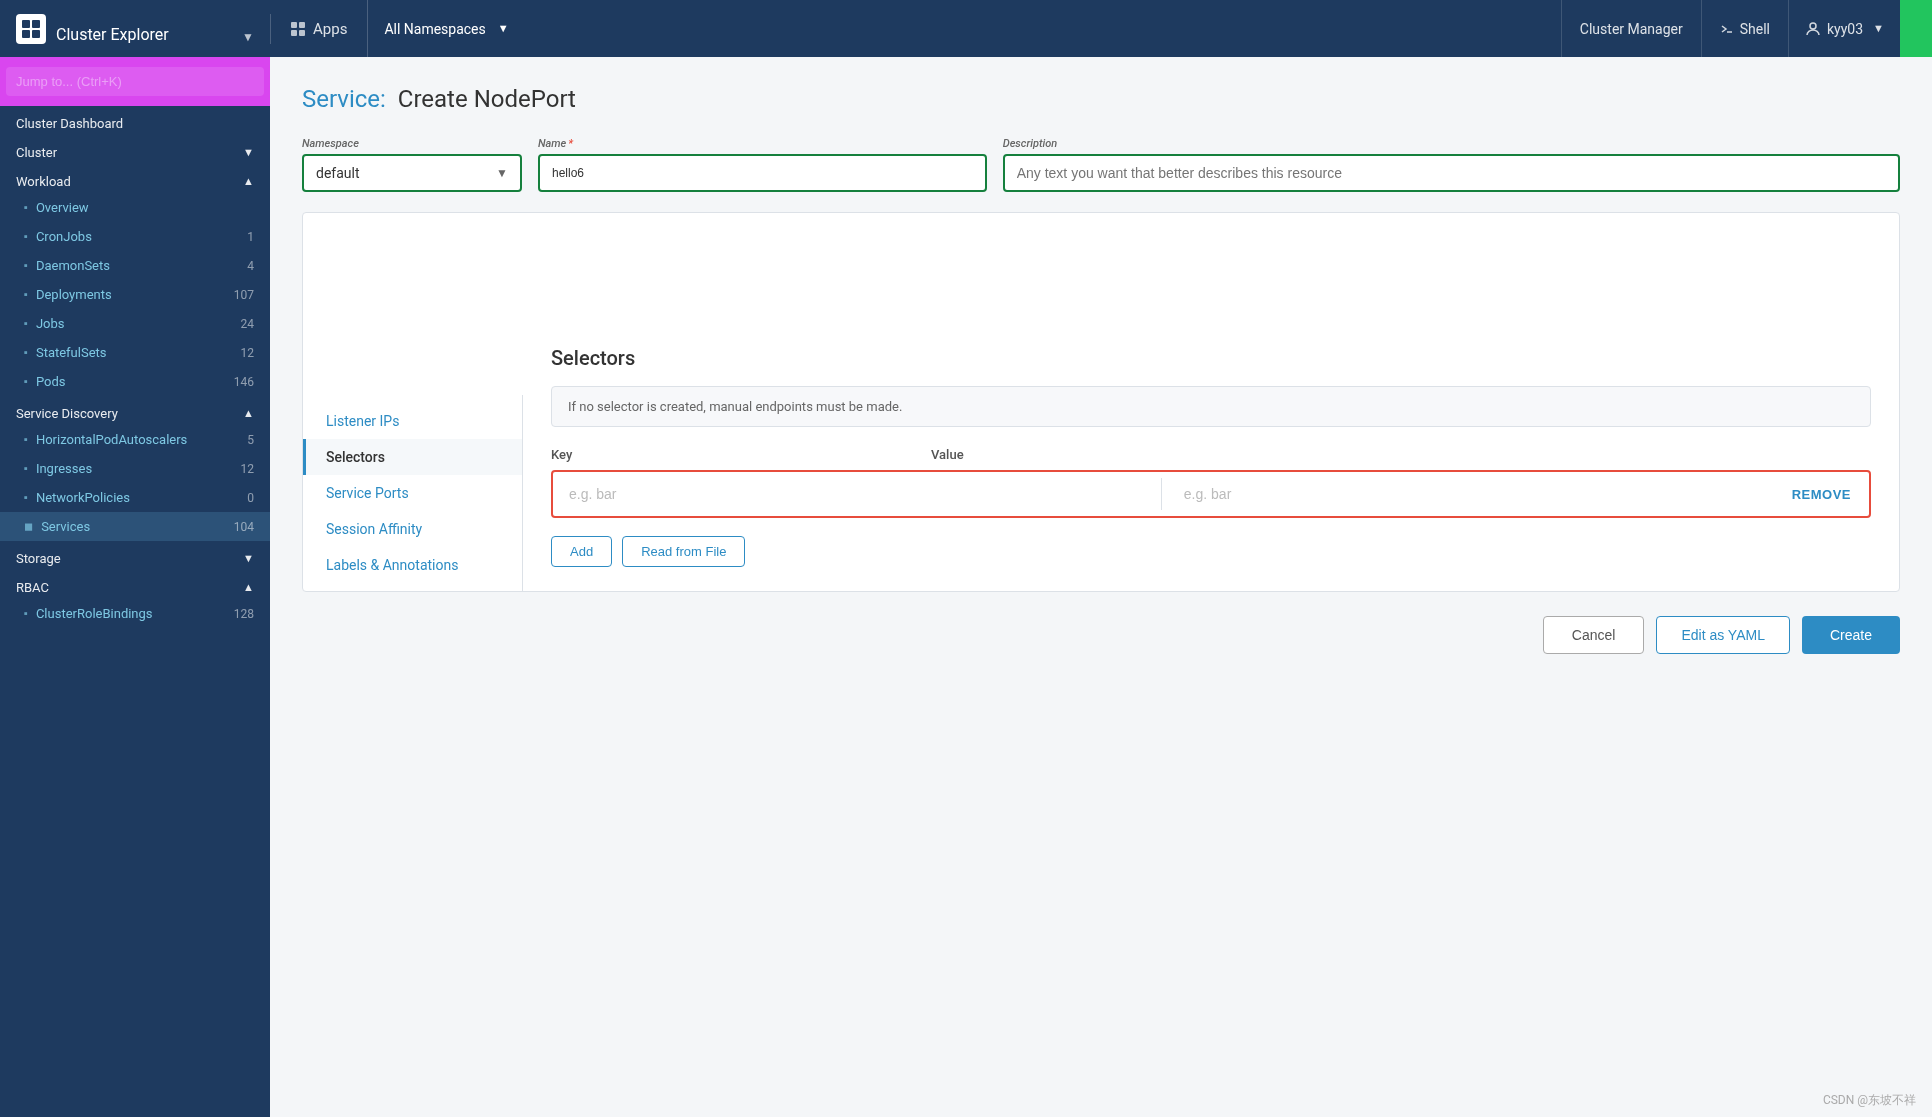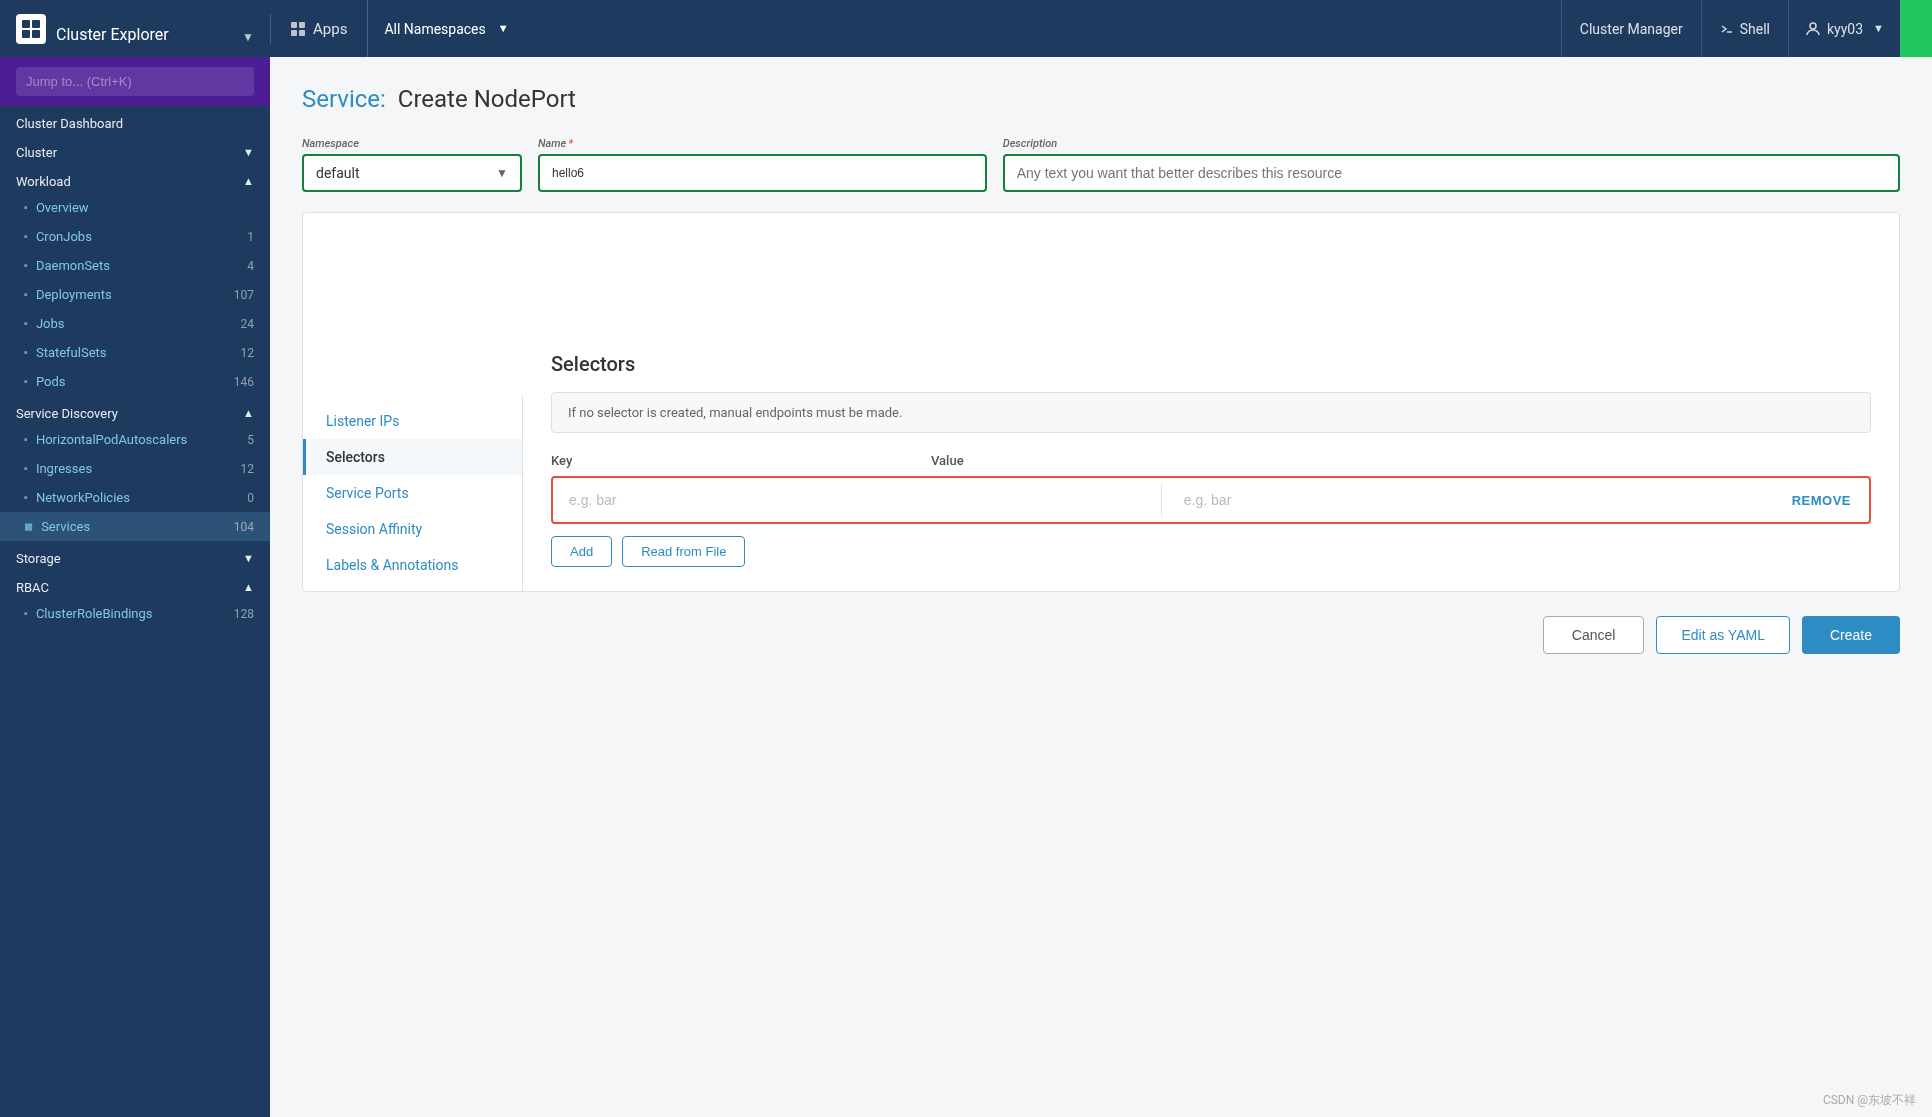--- a/index.html
+++ b/index.html
@@ -105,22 +105,22 @@
 
     
     .sidebar {
       width: 270px;
       background: #1e3a5f;
       color: white;
       overflow-y: auto;
       flex-shrink: 0;
     }
     .sidebar-search {
-      padding: 10px 16px;
-      background: #4c1d95;
+      padding: 10px 6px;
+      background: #d946ef;
     }
     .sidebar-search input {
       width: 100%;
       padding: 7px 10px;
       background: rgba(255,255,255,0.12);
       border: none;
       border-radius: 4px;
       color: rgba(255,255,255,0.6);
       font-size: 13px;
       outline: none;
@@ -326,21 +326,21 @@
       cursor: pointer;
       padding: 4px 8px;
       letter-spacing: 0.5px;
       white-space: nowrap;
       margin-left: 8px;
     }
 
     .selector-actions {
       display: flex;
       gap: 10px;
-      margin-top: 12px;
+      margin-top: 18px;
     }
     .btn-outline {
       border: 1px solid #2d8cc4;
       background: white;
       color: #2d8cc4;
       padding: 7px 18px;
       border-radius: 4px;
       font-size: 13px;
       cursor: pointer;
     }

